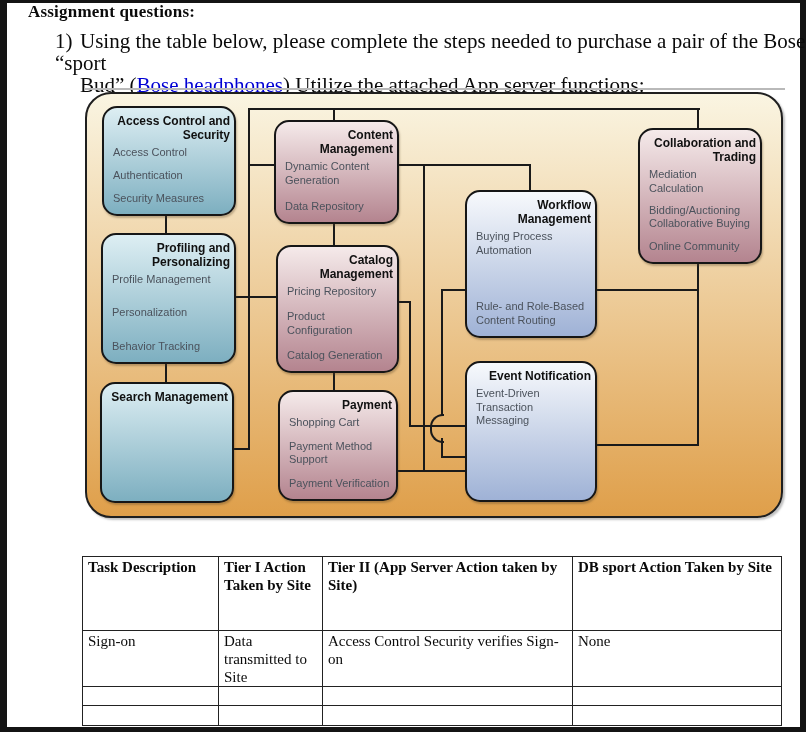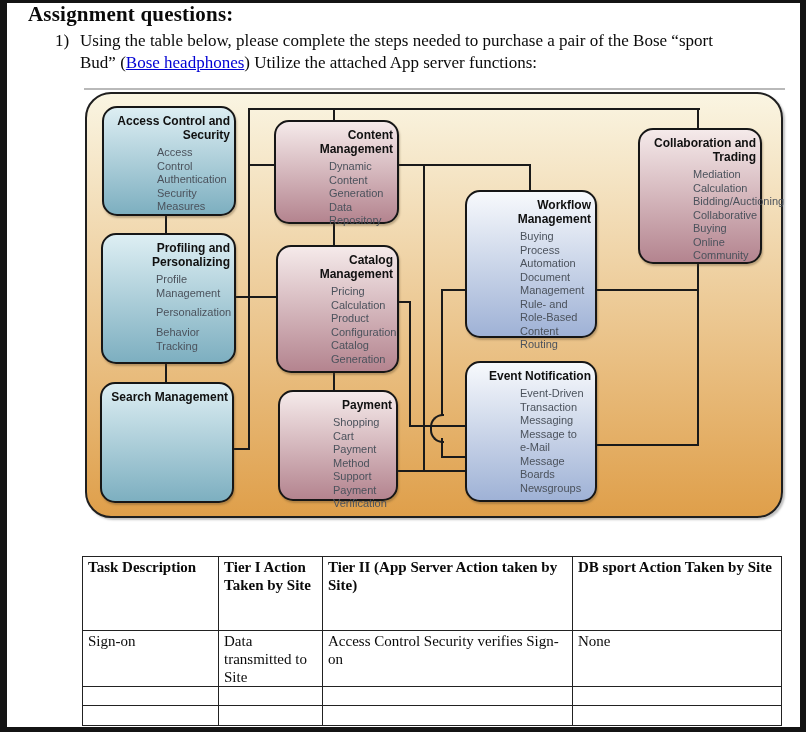--- a/index.html
+++ b/index.html
@@ -8,22 +8,22 @@
     background:#ffffff;font-family:"Liberation Serif","DejaVu Serif",serif;color:#0a0a0a;
   }
   
   .edge{position:absolute;background:#141414;}
   .edge-top{left:0;top:0;width:806px;height:3px;}
   .edge-left{left:0;top:0;width:7px;height:732px;}
   .edge-right{left:800px;top:0;width:6px;height:732px;}
   .edge-bottom{left:0;top:727px;width:806px;height:5px;}
 
   
-  .heading{position:absolute;left:28px;top:2px;font-size:21px;font-weight:bold;letter-spacing:.2px;}
-  .question{position:absolute;left:55px;top:30px;font-size:17px;line-height:22px;}
+  .heading{position:absolute;left:28px;top:2px;font-size:17px;font-weight:bold;letter-spacing:.2px;}
+  .question{position:absolute;left:55px;top:30px;font-size:21px;line-height:22px;}
   .qnum{display:inline-block;width:25px;}
   .qline2{padding-left:25px;}
   .doclink{color:var(--link,#0000d4);text-decoration:underline;cursor:pointer;}
 
   
   .diagram{position:absolute;left:80px;top:88px;width:706px;height:432px;font-family:"Liberation Sans","DejaVu Sans",sans-serif;}
   .diagram-topline{position:absolute;left:4px;top:0;width:701px;height:2px;background:#b9b9b9;}
   .diagram-bg{
     position:absolute;left:5px;top:4px;width:694px;height:422px;border:2px solid #1f1f1f;border-radius:26px;
     background:linear-gradient(to bottom,var(--diagram-bg-top,#faf5e2),var(--diagram-bg-bottom,#df9f4a));
@@ -32,21 +32,21 @@
   .ln{position:absolute;background:#1a1a1a;}
   .hop{position:absolute;left:350px;top:326px;width:12px;height:25px;border:2px solid #1a1a1a;border-right:none;border-radius:13px 0 0 13px;}
   .dbox{
     position:absolute;border:2px solid #161616;border-radius:15px;display:flex;flex-direction:column;
     box-shadow:1px 2px 2px rgba(90,70,40,.35);
   }
   .theme-teal{background:linear-gradient(to bottom,var(--teal-top,#ddeef3),var(--teal-bottom,#7dafc0));}
   .theme-pink{background:linear-gradient(to bottom,var(--pink-top,#f5eaea),var(--pink-bottom,#b4848f));}
   .theme-steel{background:linear-gradient(to bottom,var(--steel-top,#f7f9fc),var(--steel-bottom,#9fb2d6));}
   .btitle{font-size:12px;font-weight:bold;line-height:14px;text-align:right;color:#101010;margin:6px 4px 2px 4px;}
-  .bitems{flex:1;display:flex;flex-direction:column;justify-content:space-between;padding:2px 6px 9px 9px;margin-left:44px;}
+  .bitems{flex:1;display:flex;flex-direction:column;justify-content:space-between;padding:2px 6px 9px 9px;}
   .bitem{font-size:11px;line-height:13.5px;color:#4b525c;}
   .box-0{left:22px;top:18px;width:130px;height:106px;}
   .box-1{left:194px;top:32px;width:121px;height:100px;}
   .box-2{left:558px;top:40px;width:120px;height:132px;}
   .box-3{left:21px;top:145px;width:131px;height:127px;}
   .box-4{left:196px;top:157px;width:119px;height:124px;}
   .box-5{left:385px;top:102px;width:128px;height:144px;}
   .box-6{left:20px;top:294px;width:130px;height:117px;}
   .box-7{left:198px;top:302px;width:116px;height:107px;}
   .box-8{left:385px;top:273px;width:128px;height:137px;}
@@ -139,49 +139,47 @@
     <div class="btitle">Profiling and Personalizing</div>
     <div class="bitems">
         <div class="bitem">Profile Management</div>
         <div class="bitem">Personalization</div>
         <div class="bitem">Behavior Tracking</div>
       </div>
   </div>
   <div class="dbox box-4 theme-pink">
     <div class="btitle">Catalog Management</div>
     <div class="bitems">
-        <div class="bitem">Pricing Calculation</div>
+        <div class="bitem">Pricing Repository</div>
         <div class="bitem">Product Configuration</div>
         <div class="bitem">Catalog Generation</div>
       </div>
   </div>
   <div class="dbox box-5 theme-steel">
     <div class="btitle">Workflow Management</div>
     <div class="bitems">
         <div class="bitem">Buying Process Automation</div>
-        <div class="bitem">Document Management</div>
         <div class="bitem">Rule- and Role-Based Content Routing</div>
       </div>
   </div>
   <div class="dbox box-6 theme-teal">
     <div class="btitle">Search Management</div>
   </div>
   <div class="dbox box-7 theme-pink">
     <div class="btitle">Payment</div>
     <div class="bitems">
         <div class="bitem">Shopping Cart</div>
         <div class="bitem">Payment Method Support</div>
         <div class="bitem">Payment Verification</div>
       </div>
   </div>
   <div class="dbox box-8 theme-steel">
     <div class="btitle">Event Notification</div>
     <div class="bitems">
         <div class="bitem">Event-Driven Transaction Messaging</div>
-        <div class="bitem">Message to e-Mail Message Boards Newsgroups</div>
       </div>
   </div>
 </div>
 
 <table class="task-table">
   <colgroup>
     <col style="width:136px">
       <col style="width:104px">
       <col style="width:250px">
       <col style="width:209px">

